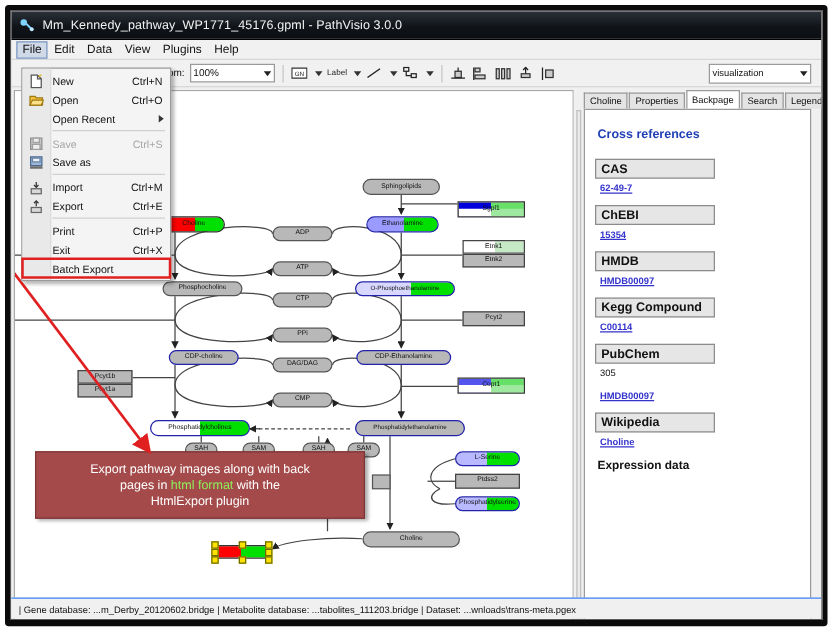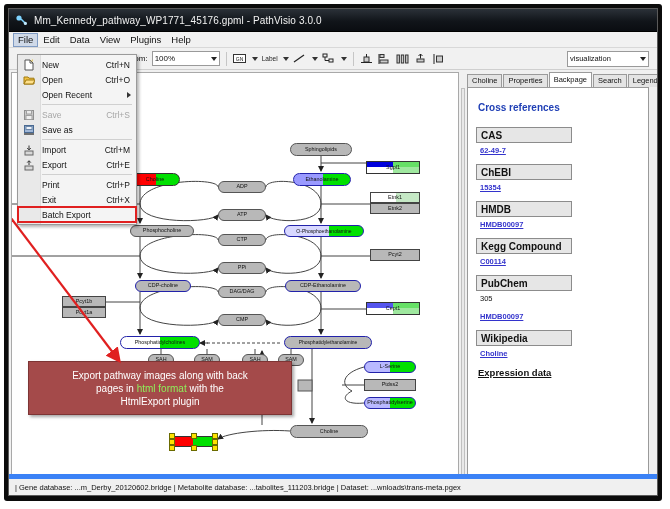--- a/index.html
+++ b/index.html
@@ -85,35 +85,35 @@
   .tab.sel{background:#fff;font-weight:normal;padding:2px 4px 2px;}
   .sidebody{margin:0 6px 0 8px;height:412px;background:#fff;border:1px solid #9a9a9a;
       box-sizing:border-box;overflow:hidden;position:relative;padding:6px 8px;}
   .side-h{color:#1f3fb5;font-weight:bold;font-size:10px;margin:8px 0 14px 2px;}
   .xref-box{width:96px;height:16px;background:#e6e6e6;border:1px solid #8c8c8c;
       display:flex;align-items:center;padding-left:4px;box-sizing:border-box;margin-top:2px;}
   .xref-box span{font-size:10px;font-weight:bold;color:#111;}
   .xref-val{font-size:7.5px;margin:3px 0 9px 4px;}
   .xref-val a{color:#3333cc;text-decoration:underline;font-weight:bold;}
   .xref-val.plain{color:#111;font-weight:normal;text-decoration:none;}
-  .expr-h{font-size:9.5px;font-weight:bold;color:#111;margin:6px 0 0 2px;text-decoration:underline;}
+  .expr-h{font-size:9.5px;font-weight:bold;color:#111;margin:6px 0 0 2px;}
 
   
   .side-scroll-l{position:absolute;left:2px;top:16px;width:4px;height:410px;background:#e9e9e9;
       border:1px solid #c0c0c0;box-sizing:border-box;}
 
   
   .hscroll{position:absolute;left:3px;bottom:17px;width:446px;height:10px;background:#f2f2f2;
       border:1px solid #b5b5b5;box-sizing:border-box;display:flex;align-items:center;
       justify-content:space-between;}
   .hs-arrow{font-size:6px;color:#555;padding:0 1px;}
   .hs-thumb{position:absolute;left:160px;width:60px;height:6px;background:#cfcfcf;
       border:1px solid #9f9f9f;box-sizing:border-box;}
   .statusbar{position:absolute;left:0;bottom:0;width:100%;height:16px;background:#f0f0f0;
-      border-top:5px solid #3b82f6;display:flex;align-items:center;}
+      border-top:1px solid #3b82f6;display:flex;align-items:center;}
   .status-txt{font-size:7.5px;color:#111;padding-left:6px;white-space:nowrap;}
 
   
   .dropdown{position:absolute;left:8px;top:45px;width:118px;background:#f4f4f4;
       border:1px solid #9a9a9a;box-shadow:2px 2px 3px rgba(0,0,0,.3);z-index:50;
       padding:2px 0;}
   .dd-gutter{position:absolute;left:0;top:0;width:22px;height:100%;background:#e9e9e9;
       border-right:1px solid #dcdcdc;}
   .dd-row{position:relative;display:flex;align-items:center;height:15px;padding-left:24px;z-index:2;}
   .dd-lbl{font-size:8.5px;color:#111;flex:1;}

